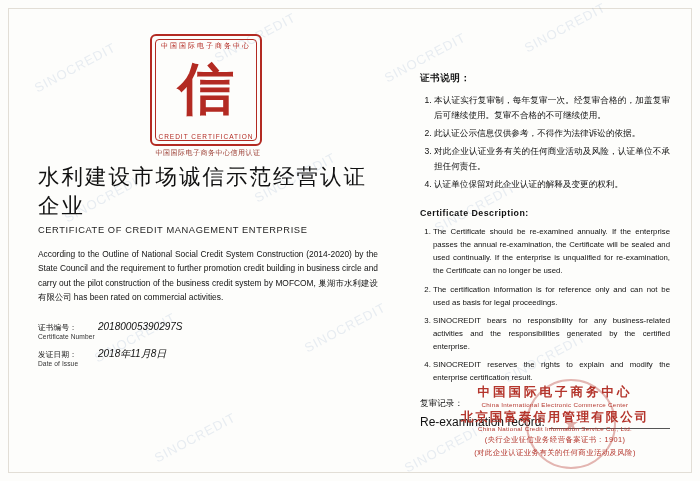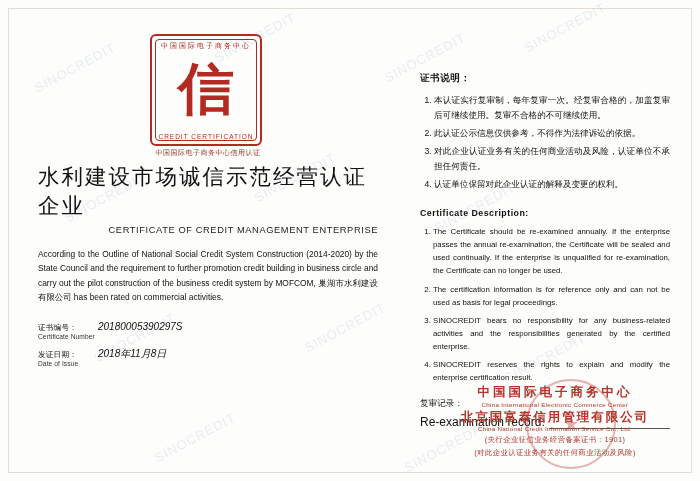--- a/index.html
+++ b/index.html
@@ -113,21 +113,21 @@
   .title-cn {
     text-align: left;
     font-family: "Liberation Serif", serif;
     font-size: 21.5px;
     font-weight: normal;
     letter-spacing: 2px;
     color: #111;
     margin-top: 2px;
   }
   .title-en {
-    text-align: right;
+    text-align: left;
     font-size: 9.3px;
     letter-spacing: 0.6px;
     color: #222;
     margin-top: 5px;
     margin-bottom: 12px;
   }
   .company {
     text-align: center;
     font-size: 11px;
     font-weight: bold;

